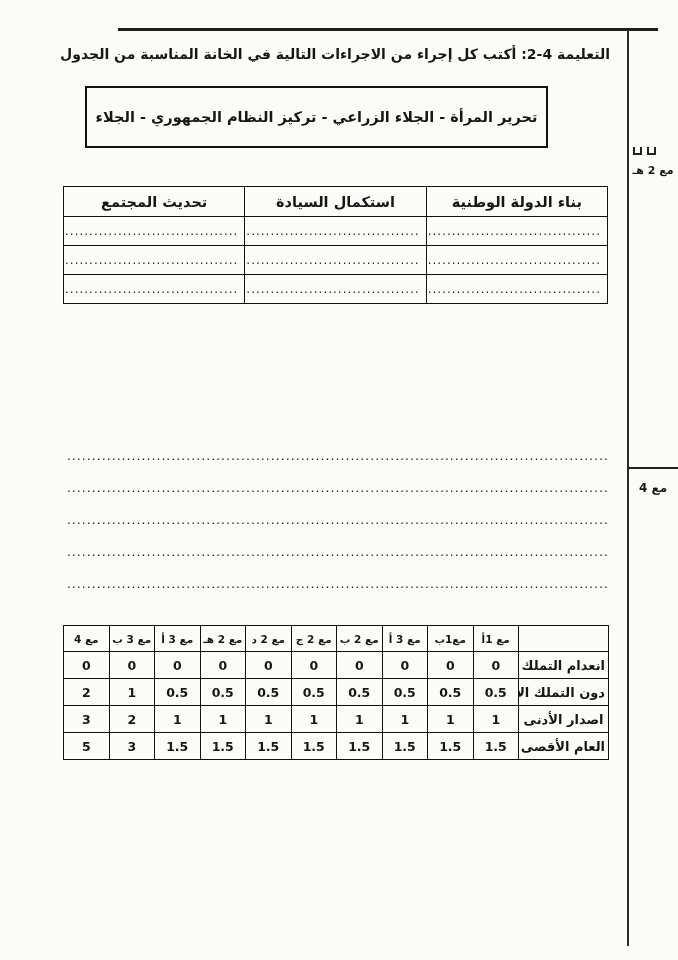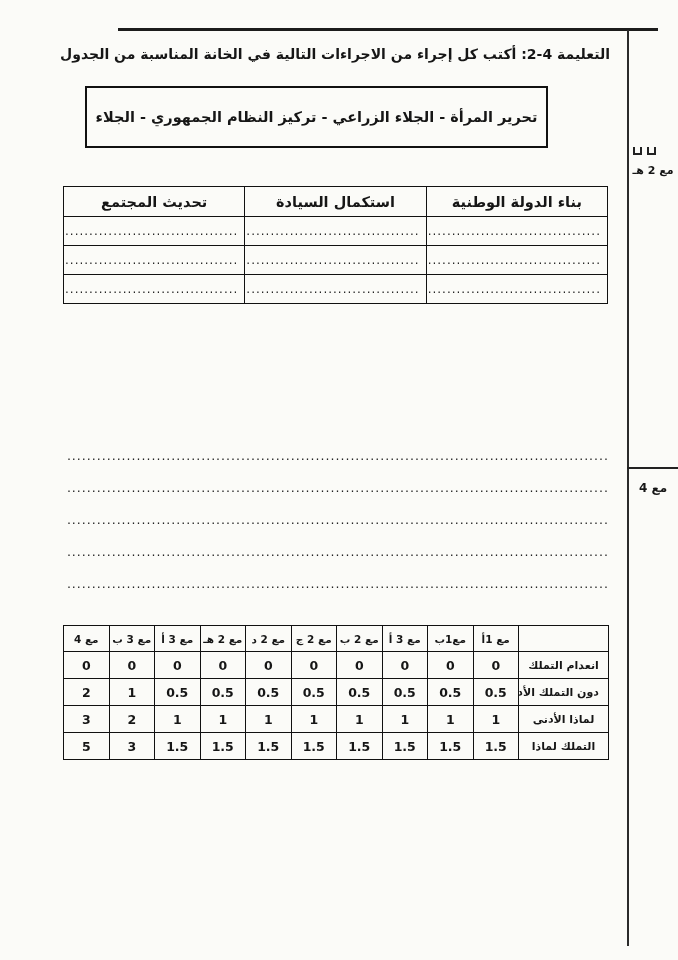--- a/index.html
+++ b/index.html
@@ -45,21 +45,21 @@
 
   
   .answers { position:absolute; left:66px; top:440px; width:543px; }
   .answer-line { height:32px; line-height:32px; font-size:12.5px; letter-spacing:1px; color:#222; white-space:nowrap; overflow:hidden; font-weight:normal; }
 
   
   .grade-table { position:absolute; left:63px; top:625px; width:546px; }
   .grade-table th, .grade-table td { border:1.5px solid #111; text-align:center; vertical-align:middle; overflow:hidden; white-space:nowrap; }
   .grade-table th { height:26px; font-size:10.5px; }
   .grade-table td { height:27px; font-size:12.5px; }
-  .grade-table td.rlabel { font-size:11px; padding:0 9px;margin-left:48px; }
+  .grade-table td.rlabel { font-size:13px; padding:0 3px;margin-left:48px; }
 </style>
 </head>
 <body>
 
 <div class="page">
 
   <div class="top-rule"></div>
   <div class="right-rule"></div>
   <div class="tick t1"></div>
   <div class="tick t2"></div>
@@ -159,34 +159,34 @@
       <td>0.5</td>
       <td>0.5</td>
       <td>0.5</td>
       <td>0.5</td>
       <td>0.5</td>
       <td>0.5</td>
       <td>1</td>
       <td>2</td>
     </tr>
     <tr>
-      <td class="rlabel">لماذا الأدنى</td>
+      <td class="rlabel">اصدار الأدنى</td>
       <td>1</td>
       <td>1</td>
       <td>1</td>
       <td>1</td>
       <td>1</td>
       <td>1</td>
       <td>1</td>
       <td>1</td>
       <td>2</td>
       <td>3</td>
     </tr>
     <tr>
-      <td class="rlabel">التملك لماذا</td>
+      <td class="rlabel">العام الأقصى</td>
       <td>1.5</td>
       <td>1.5</td>
       <td>1.5</td>
       <td>1.5</td>
       <td>1.5</td>
       <td>1.5</td>
       <td>1.5</td>
       <td>1.5</td>
       <td>3</td>
       <td>5</td>

